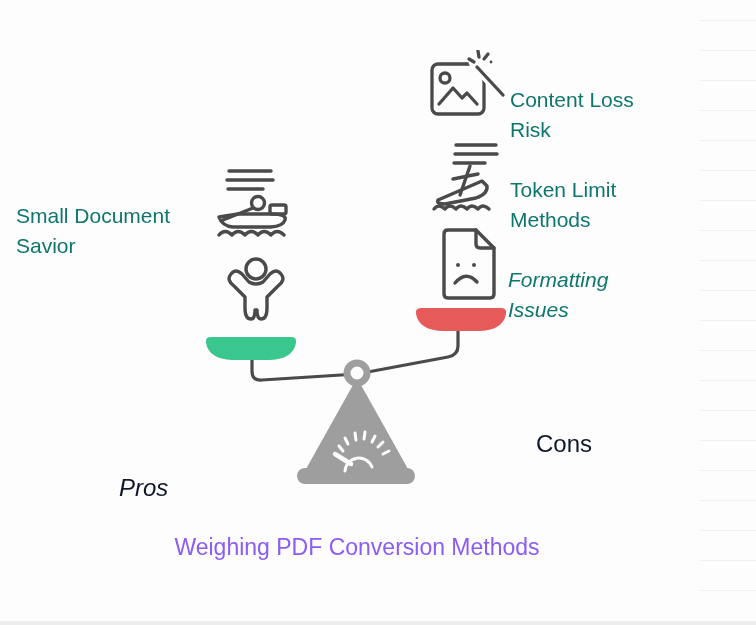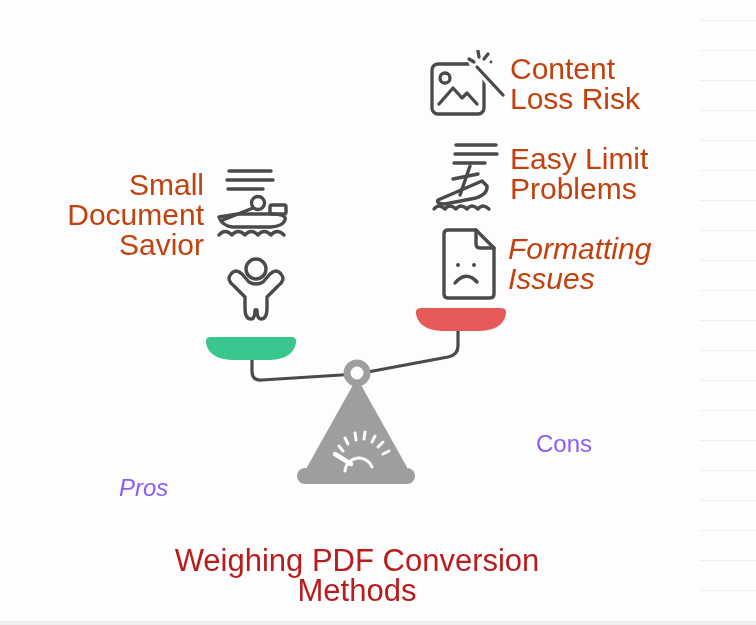--- a/index.html
+++ b/index.html
@@ -11,29 +11,29 @@
   .grid-strip{
     position:absolute; left:700px; top:0; width:56px; height:625px;
     background-image:repeating-linear-gradient(to bottom, transparent 0, transparent 29px, #f0f0f0 29px, #f0f0f0 30px);
     background-position:0 -9px;
   }
   .bottom-band{
     position:absolute; left:0; right:0; bottom:0; height:4px;
     background:#ededed;
   }
   .lbl{
-    position:absolute; font-size:30px; line-height:30px; color:#c2410c;
+    position:absolute; font-size:21px; line-height:30px; color:#0f766e;margin-top:31px;
   }
-  .lbl.right{ text-align:right; }
+  .lbl.right{ }
   .side-lbl{
-    position:absolute; font-size:24px; line-height:30px; color:#8b5cf6;
+    position:absolute; font-size:24px; line-height:30px; color:#0f172a;
   }
   .title{
     position:absolute; left:157px; top:532px; width:400px; text-align:center;
-    font-size:31px; line-height:30px; color:#b91c1c;margin-top:14px;
+    font-size:23px; line-height:30px; color:#8b5cf6;
   }
   .icon{ position:absolute; }
   .icon *{ vector-effect:non-scaling-stroke; }
 </style>
 </head>
 <body>
 
 <div class="canvas">
 
   <div class="grid-strip"></div>
@@ -76,21 +76,21 @@
 
   <svg class="icon" style="left:430px; top:138px;" width="72" height="78" viewBox="0 0 72 78" fill="none" stroke="#4a4a4a" stroke-width="3.4" stroke-linecap="round" stroke-linejoin="round">
     <line x1="26" y1="7" x2="66" y2="7"></line>
     <line x1="25" y1="16" x2="67" y2="16"></line>
     <line x1="24" y1="25" x2="55" y2="25"></line>
     <line x1="40" y1="28" x2="30" y2="57"></line>
     <line x1="23" y1="41" x2="48" y2="36"></line>
     <path d="M8,62 L52,43 L57,48 Q58,56 46,60 L15,66 Q6,66 8,62 Z"></path>
     <path d="M4,71 q5,-6 11,0 q5,-6 11,0 q5,-6 11,0 q5,-6 11,0 q5,-6 11,0"></path>
   </svg>
-  <div class="lbl" style="left:510px; top:144px; width:150px;">Easy Limit Problems</div>
+  <div class="lbl" style="left:510px; top:144px; width:150px;">Token Limit Methods</div>
 
   <svg class="icon" style="left:432px; top:224px;" width="70" height="80" viewBox="0 0 70 80" fill="none" stroke="#4a4a4a" stroke-width="3.4" stroke-linecap="round" stroke-linejoin="round">
     <path d="M12,10 Q12,6 16,6 H44 L62,24 V70 Q62,74 58,74 H16 Q12,74 12,70 Z"></path>
     <path d="M44,6 V20 Q44,24 48,24 H62"></path>
     <circle cx="26" cy="41" r="2" fill="#4a4a4a" stroke="none"></circle>
     <circle cx="42" cy="41" r="2" fill="#4a4a4a" stroke="none"></circle>
     <path d="M23,59 Q34,46 45,58"></path>
   </svg>
   <div class="lbl" style="left:508px; top:234px; width:130px;font-style:italic;">Formatting Issues</div>
 

